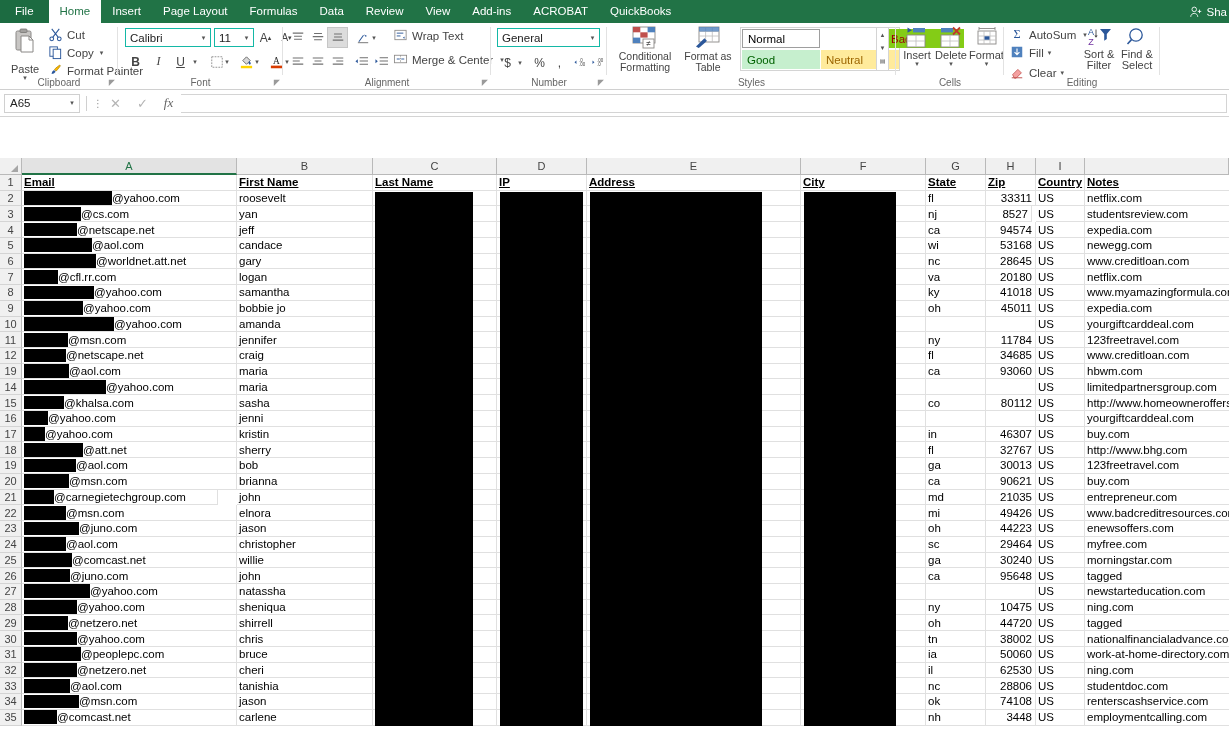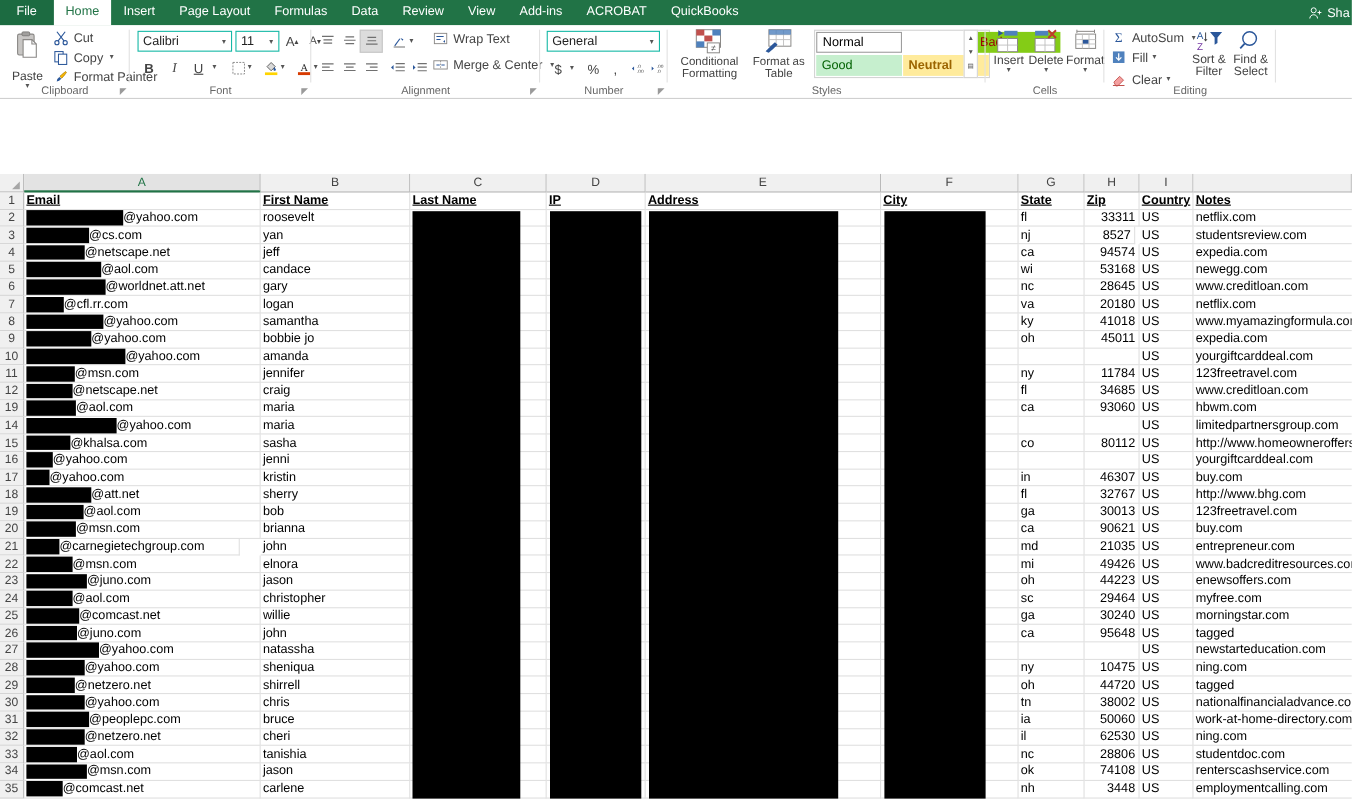--- a/index.html
+++ b/index.html
@@ -402,21 +402,21 @@
           <path d="M3 20.5c2-2 6-6 8.5-8.2l2.4 2.4C11.6 17 7.5 20.7 5.6 22z" fill="#2b579a"></path>
         </svg>
         <span style="font-size:10.5px;color:#444;line-height:11px;display:block;margin-top:1px;text-align:center;">Format as Table</span>
       </div>
 
       <div class="galbox" style="left:133px;top:4px;width:160px;height:44px;">
         <div id="stylecells-host">
             <div class="stylecell" style="left: 1px; top: 1px; background: rgb(255, 255, 255); color: rgb(0, 0, 0); border: 1px solid rgb(158, 158, 158);">Normal</div>
             <div class="stylecell" style="left: 97px; top: 1px; background: #84cc16; color: rgb(156, 0, 6); margin-left: 48px;">Bad</div>
             <div class="stylecell" style="left: 1px; top: 22px; background: rgb(198, 239, 206); color: rgb(0, 97, 0);">Good</div>
-            <div class="stylecell" style="left: 80px; top: 22px; background: rgb(255, 235, 156); color: rgb(156, 101, 0); font-weight: bold;">Neutral</div>
+            <div class="stylecell" style="left: 80px; top: 22px; background: rgb(255, 235, 156); color: rgb(156, 101, 0);">Neutral</div>
           </div>
       </div>
       <div class="galarrows" style="left:269px;top:4px;height:44px;">
         <div>▲</div>
         <div>▼</div>
         <div>▤</div>
       </div>
 
       <div class="glabel">Styles</div>
       <div class="gdiv"></div>
@@ -503,20 +503,34 @@
           <circle cx="11" cy="9" r="6.2" fill="none" stroke="#2b579a" stroke-width="1.3"></circle>
           <path d="M6.5 13.6L2.5 18" stroke="#2b579a" stroke-width="1.6"></path>
         </svg>
         <span style="font-size:11px;color:#444;line-height:11px;margin-top:1px;">Find &amp; Select</span>
       </div>
       <div class="glabel">Editing</div>
       <div class="gdiv"></div>
     </div>
   </div>
 
+  <div class="fbar">
+    <div class="namebox">
+      <span class="nv">A65</span>
+      <span class="nd">▾</span>
+    </div>
+    <div class="fbsep"></div>
+    <span style="color:#9a9a9a;font-size:10px;letter-spacing:-1px;">⋮</span>
+    <div class="fbicons">
+      <span>✕</span>
+      <span>✓</span>
+      <span style="font-style:italic;font-family:'Liberation Serif',serif;color:#666;">fx</span>
+    </div>
+    <div class="fbinput"></div>
+  </div>
 
   <div class="gridwrap">
     <div class="corner"></div>
     <div class="colhdr" id="colhdr-host">
         <div class="ch sel" style="left: 22px; width: 215px;">A</div>
         <div class="ch" style="left: 237px; width: 136px;">B</div>
         <div class="ch" style="left: 373px; width: 124px;">C</div>
         <div class="ch" style="left: 497px; width: 90px;">D</div>
         <div class="ch" style="left: 587px; width: 214px;">E</div>
         <div class="ch" style="left: 801px; width: 125px;">F</div>

